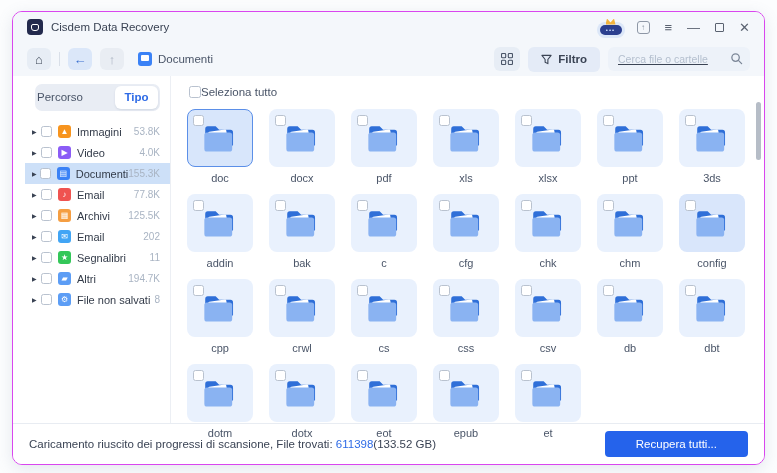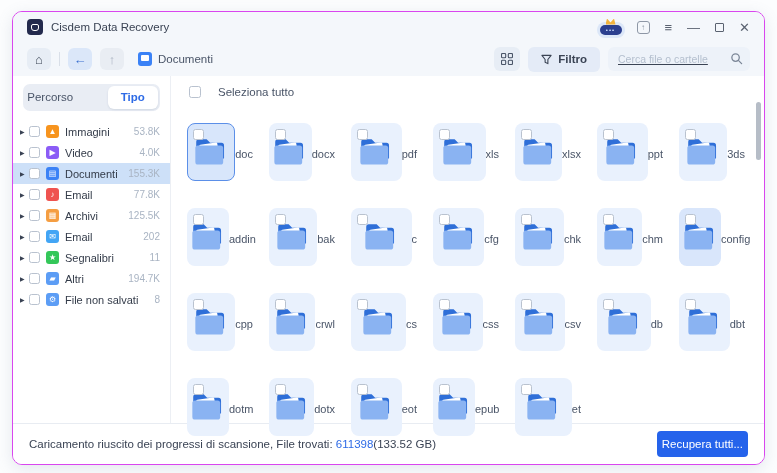--- a/index.html
+++ b/index.html
@@ -37,49 +37,49 @@
   .toolbar .spacer { flex:1; }
   .grid-btn { width:26px; height:24px; background:#e7edf5; border-radius:6px; display:flex; align-items:center; justify-content:center; cursor:pointer; }
   .filter-btn { height:25px; background:#e4ebf7; border-radius:6px; display:flex; align-items:center; gap:6px; padding:0 13px; cursor:pointer; }
   .filter-btn span { font-size:11.5px; font-weight:700; color:#3a4354; }
   .search-box { position:relative; width:142px; height:24px; }
   .search-box input { width:100%; height:100%; background:#edf2f9; border:none; border-radius:6px; padding:0 24px 0 10px; font-size:10.5px; color:#3a4354; outline:none;text-decoration:underline; }
   .search-box input::placeholder { color:#b4bfce; }
   .search-box svg { position:absolute; right:7px; top:5px; }
   
   .body { flex:1; display:flex; min-height:0; }
-  .sidebar { width:158px; border-right:1px solid #eceff4; padding-top:8px; flex:0 0 auto; }
+  .sidebar { width:158px; border-right:1px solid #eceff4; padding-top:8px; flex:0 0 auto;padding-left:12px; }
   .seg { margin:0 10px 10px 10px; background:#e9edf4; border-radius:7px; padding:2px; display:flex; }
   .seg-item { flex:1; height:23px; line-height:23px; text-align:center; font-size:11.5px; color:#4a5568; border-radius:6px; cursor:pointer; }
   .seg-item.active { background:#fff; color:#2e6be6; font-weight:700; box-shadow:0 1px 2px rgba(80,100,130,.15);margin-left:32px; }
   .side-row { height:21px; display:flex; align-items:center; padding:0 10px 0 7px; cursor:pointer; }
   .side-row.selected { background:#cde0f8; }
   .caret { font-size:6px; color:#3a4354; width:9px; }
   .cb { width:11px; height:11px; background:#fff; border:1px solid #b9c2cf; border-radius:2.5px; flex:0 0 auto; cursor:pointer; }
   .side-ico { width:13px; height:13px; border-radius:3px; margin:0 6px; color:#fff; font-size:8px; line-height:13px; text-align:center; flex:0 0 auto; }
   .side-label { flex:1; font-size:11px; color:#333b49; white-space:nowrap; }
   .side-count { font-size:10px; color:#a9b4c3; }
   
   .content { flex:1; position:relative; padding:8px 14px 0 16px; min-width:0; }
-  .select-all { display:flex; align-items:center; gap:17px; margin:2px 0 11px 2px; }
+  .select-all { display:flex; align-items:center; gap:0; margin:2px 0 11px 2px; }
   .select-all span { font-size:11.5px; color:#4a5568; }
   .folder-grid { display:grid; grid-template-columns:repeat(7, 66px); grid-auto-rows:85px; column-gap:16px; }
-  .cell { display:flex; flex-direction:row; align-items:center; }
+  .cell { display:flex; flex-direction:column; align-items:center; }
   .tile { position:relative; width:66px; height:58px; background:#e9f1fd; border:1px solid transparent; border-radius:8px; display:flex; align-items:center; justify-content:center; cursor:pointer; }
   .tile .cb { position:absolute; top:5px; left:5px; }
   .tile.selected { background:#d8e6fb; border-color:#5b8fe8; }
   .tile.highlight { background:#d9e6fb; }
   .tile-label { margin-top:5px; font-size:11px; color:#4a5568; }
   .scroll-thumb { position:absolute; right:3px; top:26px; width:5px; height:58px; background:#b6bdc7; border-radius:3px; cursor:pointer; }
   
   .statusbar { height:41px; border-top:1px solid #e8ecf2; background:#fff; display:flex; align-items:center; padding:0 16px; flex:0 0 auto; }
   .status-text { font-size:11.5px; color:#3a4354; }
   .status-text .count { color:#2e6be6; }
   .status-text .size { color:#3a4354; }
-  .recover-btn { margin-left:auto; background:#2563eb; color:#fff; border:none; border-radius:4px; font-size:11.5px; padding:7px 5px; cursor:pointer; }
+  .recover-btn { margin-left:auto; background:#2563eb; color:#fff; border:none; border-radius:4px; font-size:11.5px; padding:7px 31px; cursor:pointer; }
 </style>
 </head>
 <body>
 
 <div class="window">
 
   <div class="titlebar">
     <div class="app-logo">
         <i></i>
       </div>

